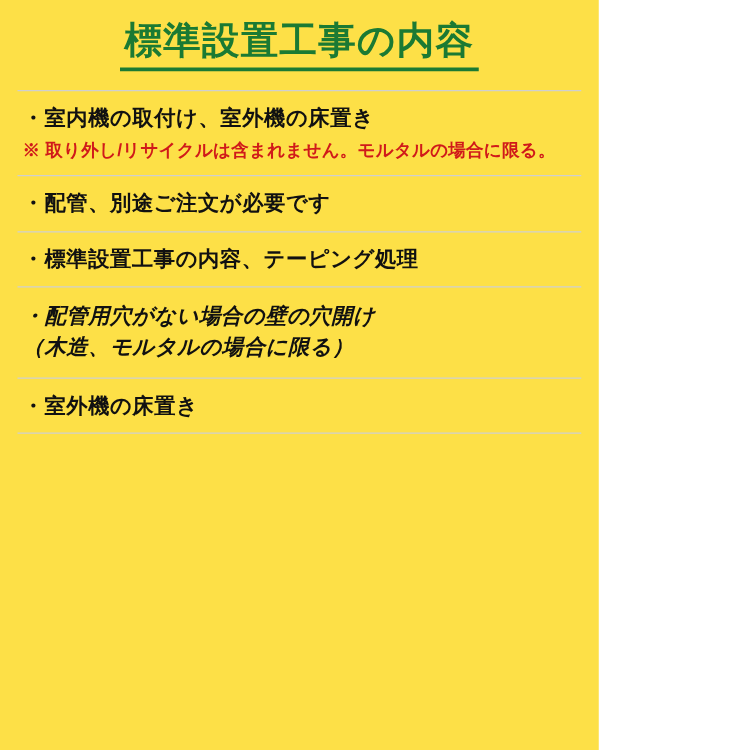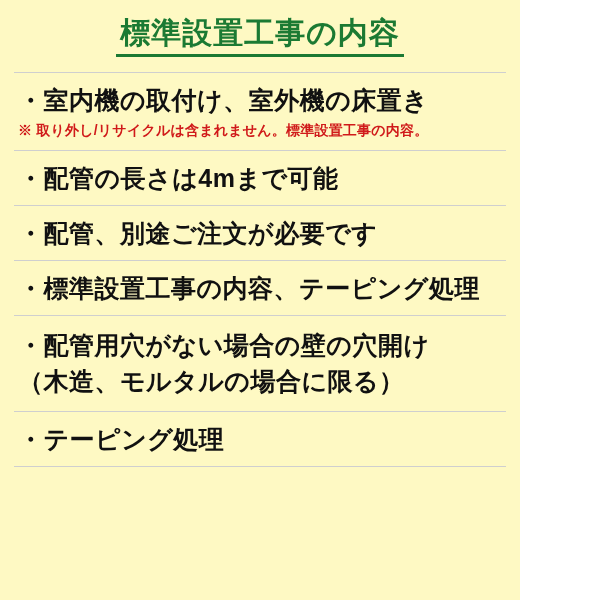--- a/index.html
+++ b/index.html
@@ -7,24 +7,24 @@
     padding: 0;
   }
   body {
     width: 600px;
     height: 600px;
     background: #ffffff;
     font-family: "Liberation Sans", sans-serif;
     -webkit-font-smoothing: antialiased;
   }
   .page {
-    width: 520px;
+    width: 479px;
     height: 600px;
     box-sizing: border-box;
-    background: #fef9c3;
+    background: #fde047;
     position: relative;
     overflow: hidden;
   }
   .title-wrap {
     height: 72px;
     display: flex;
     align-items: center;
     justify-content: center;
   }
   .title {
@@ -42,70 +42,68 @@
   }
   .row {
     border-top: 1px solid #cfcfcf;
     padding: 11px 4px 11px 4px;
     box-sizing: border-box;
   }
   .row:last-child {
     border-bottom: 1px solid #cfcfcf;
   }
   .row-main {
-    font-size: 25px;
+    font-size: 17px;
     font-weight: bold;
     color: #111111;
     line-height: 1.28;
     letter-spacing: 0.5px;
     white-space: pre-line;
   }
   .row-note {
     font-size: 14px;
     color: #d01a1a;
     font-weight: bold;
     margin-top: 5px;
     letter-spacing: 0.2px;
     line-height: 1.3;
   }
   .row-tall .row-main {
     line-height: 1.45;
+    font-style: italic;
   }
 </style>
 </head>
 <body>
 
 <div class="page">
 
   <div class="title-wrap">
     <div class="title">標準設置工事の内容</div>
   </div>
 
   <div class="list">
 
     <div class="row">
       <div class="row-main">・室内機の取付け、室外機の床置き</div>
-      <div class="row-note">※ 取り外し/リサイクルは含まれません。標準設置工事の内容。</div>
+      <div class="row-note">※ 取り外し/リサイクルは含まれません。モルタルの場合に限る。</div>
     </div>
 
-    <div class="row">
-      <div class="row-main">・配管の長さは4mまで可能</div>
-    </div>
 
     <div class="row">
       <div class="row-main">・配管、別途ご注文が必要です</div>
     </div>
 
     <div class="row">
       <div class="row-main">・標準設置工事の内容、テーピング処理</div>
     </div>
 
     <div class="row row-tall">
       <div class="row-main">・配管用穴がない場合の壁の穴開け
 （木造、モルタルの場合に限る）</div>
     </div>
 
     <div class="row">
-      <div class="row-main">・テーピング処理</div>
+      <div class="row-main">・室外機の床置き</div>
     </div>
 
   </div>
 </div>
 
 </body></html>

